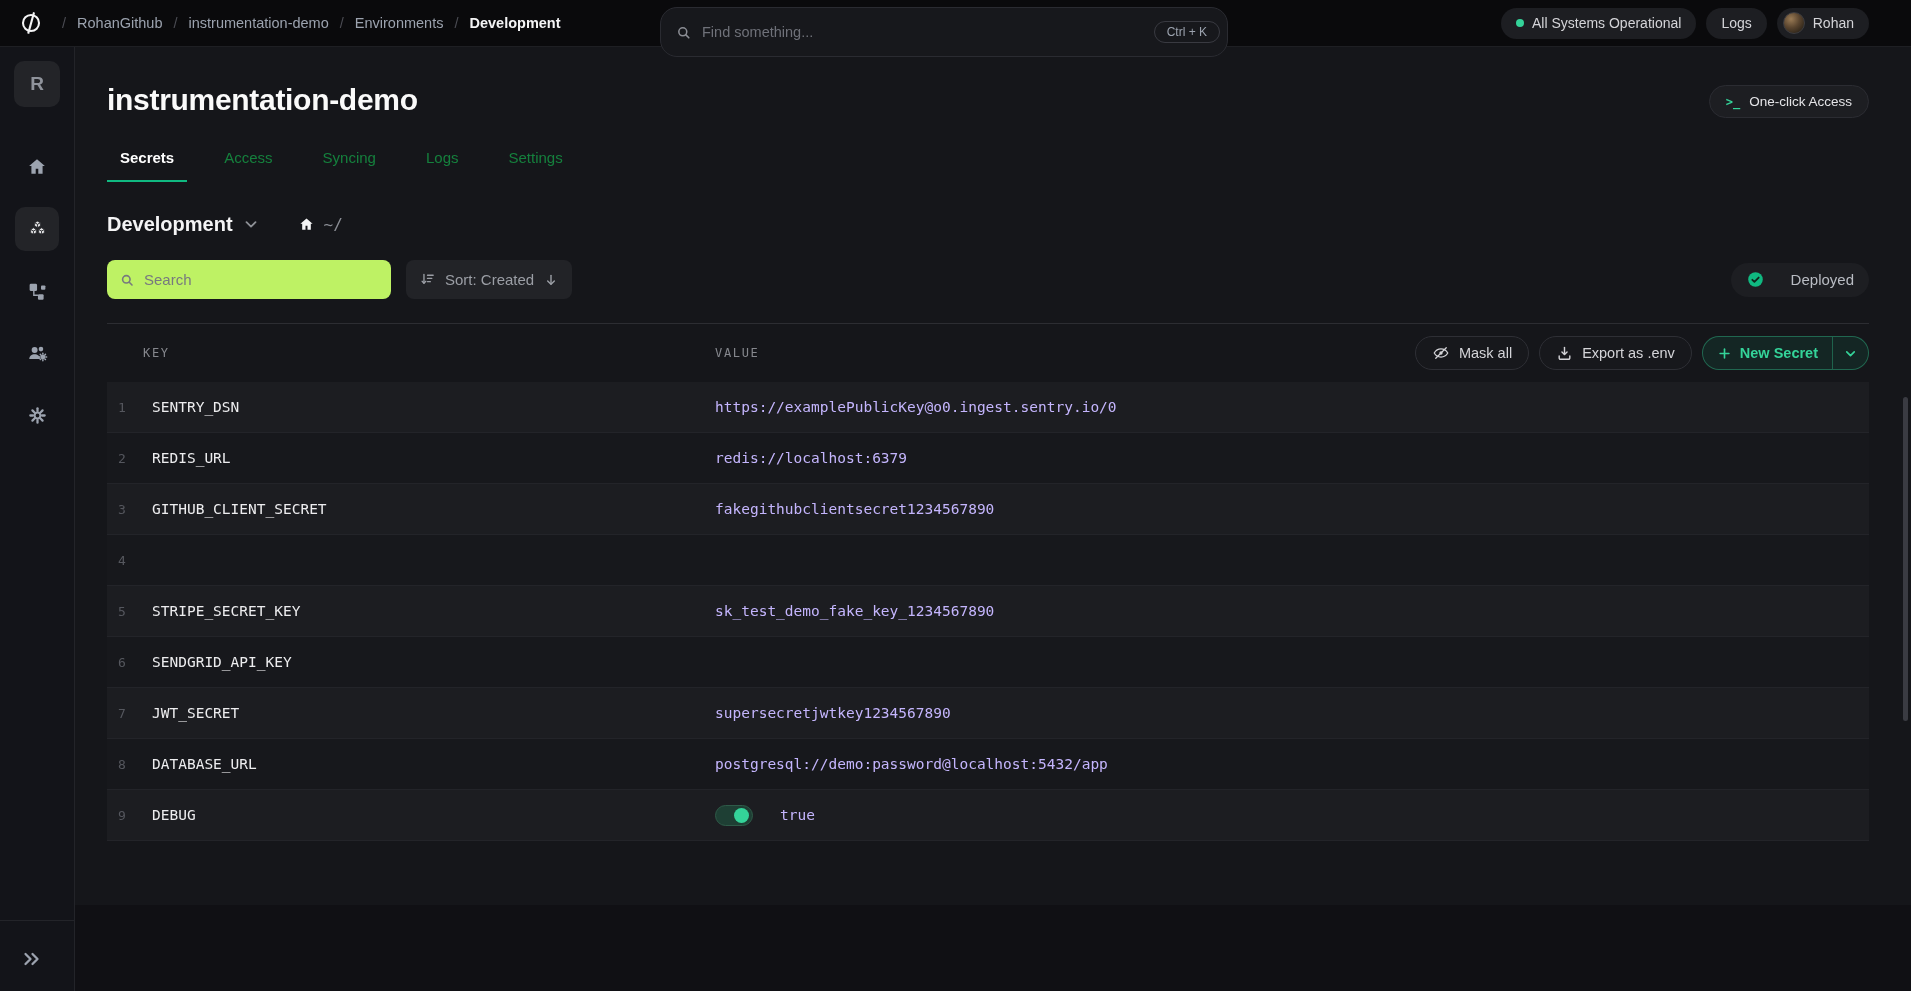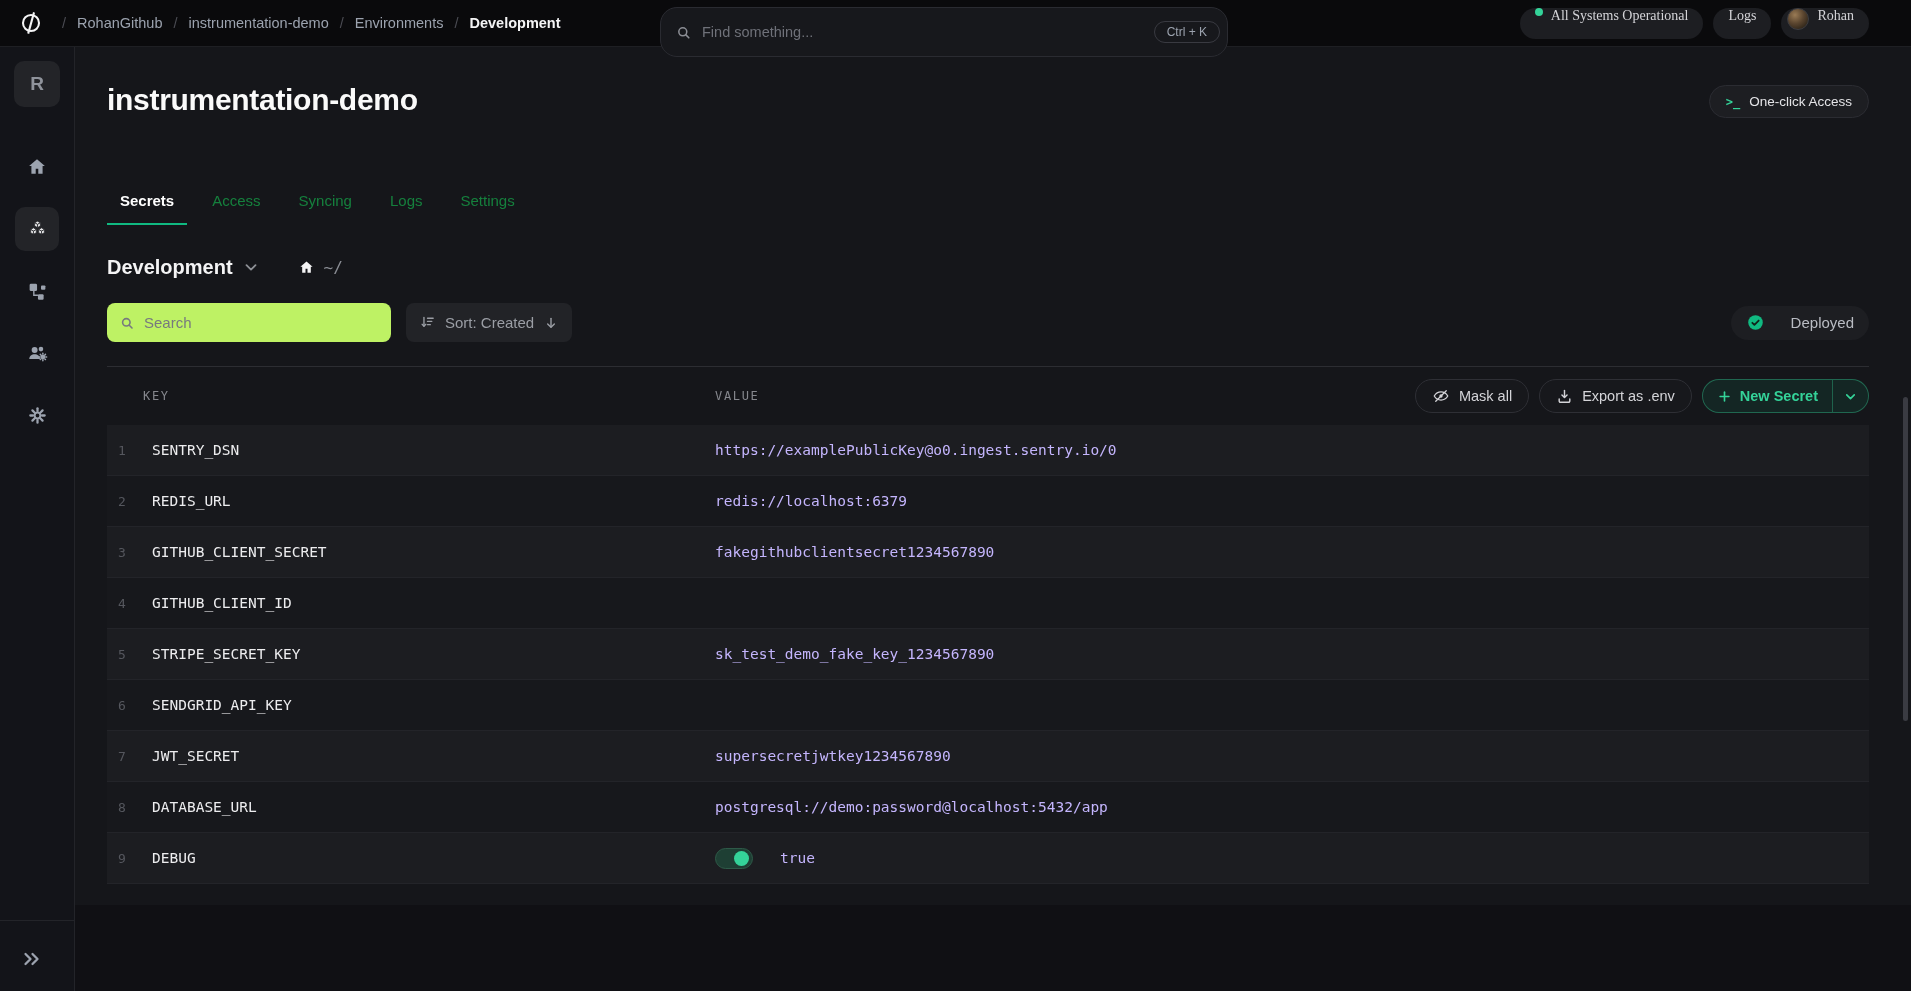--- a/index.html
+++ b/index.html
@@ -14,22 +14,22 @@
   .logo { width:26px; height:26px; color:#f4f4f5; flex:0 0 auto; }
   .breadcrumb { display:flex; align-items:center; gap:11px; margin-left:18px; font-size:14.5px; color:#9ca3af; }
   .breadcrumb .sep { color:#4b4c53; }
   .breadcrumb .crumb.active { color:#f4f4f5; font-weight:600; }
   .topbar-search { position:absolute; left:660px; top:7px; width:568px; height:50px;
     background:#17181c; border:1px solid #2a2b31; border-radius:17px;
     display:flex; align-items:center; gap:10px; padding:0 7px 0 14px; cursor:text; }
   .topbar-search .ph { color:#6f7179; font-size:14.5px; flex:1; }
   .kbd { border:1px solid #393a41; border-radius:999px; padding:3px 12px; font-size:12px; color:#9ca3af; }
   .topbar-right { margin-left:auto; display:flex; align-items:center; gap:10px; }
-  .pill { background:#1d1e22; border-radius:999px; height:31px; display:flex; align-items:flex-start;
-    gap:8px; padding:0 15px; font-size:14px; color:#d4d4d8; cursor:pointer;font-family:Liberation Serif, serif; }
+  .pill { background:#1d1e22; border-radius:999px; height:31px; display:flex; align-items:center;
+    gap:8px; padding:0 15px; font-size:14px; color:#d4d4d8; cursor:pointer; }
   .dot { width:8px; height:8px; border-radius:50%; background:#34d399; }
   .avatar { width:22px; height:22px; border-radius:50%;
     background:radial-gradient(circle at 35% 30%, #9a7b55 0%, #5a452f 45%, #241d14 90%);
     border:1px solid #3c3c40; }
 
   
   .shell { display:flex; height:944px; }
   .sidebar { width:75px; background:#131419; border-right:1px solid #232429;
     display:flex; flex-direction:column; align-items:center; padding-top:14px; }
   .org-btn { width:46px; height:46px; border-radius:10px; background:#232428; color:#8f939b;
@@ -46,21 +46,21 @@
   .main { flex:1; position:relative; background:#101014; }
   .content { background:#15161a; height:858px; padding:34px 42px 0 32px; position:relative; }
 
   .title-row { display:flex; align-items:flex-start; justify-content:space-between; height:38px; }
   .page-title { font-size:30px; font-weight:700; color:#fafafa; letter-spacing:-0.3px; line-height:38px; }
   .btn-oneclick { height:33px; background:#1d1e22; border:1px solid #2b2c32; border-radius:999px;
     display:flex; align-items:center; gap:9px; padding:0 16px; font-size:13.5px; color:#e4e4e7;
     cursor:pointer; margin-top:4px; }
   .term-glyph { color:#34d399; font-weight:700; font-size:12px; }
 
-  .tabs { margin-top:72px; display:flex; gap:12px; }
+  .tabs { margin-top:29px; display:flex; gap:24px; }
   .tab { padding:0 13px 12px; font-size:15px; color:#15803d; line-height:20px; cursor:pointer;
     border-bottom:2px solid transparent; }
   .tab.active { color:#ffffff; font-weight:600; border-bottom-color:#10b981; }
 
   .env-row { margin-top:28px; display:flex; align-items:center; height:28px; }
   .env-name { font-size:20px; font-weight:700; color:#f4f4f5; }
   .env-chev { color:#8d9096; margin-left:9px; cursor:pointer; }
   .env-home { color:#f4f4f5; margin-left:38px; }
   .env-path { color:#8a8d94; font-size:16px; margin-left:9px; }
 
@@ -365,21 +365,20 @@
   </div>
 
   <div class="t-row">
     <div class="c-num">3</div>
     <div class="c-key">GITHUB_CLIENT_SECRET</div>
     <div class="c-val">fakegithubclientsecret1234567890</div>
   </div>
 
   <div class="t-row">
     <div class="c-num">4</div>
-    <div class="c-key">GITHUB_CLIENT_ID</div>
   </div>
 
   <div class="t-row">
     <div class="c-num">5</div>
     <div class="c-key">STRIPE_SECRET_KEY</div>
     <div class="c-val">sk_test_demo_fake_key_1234567890</div>
   </div>
 
   <div class="t-row">
     <div class="c-num">6</div>

